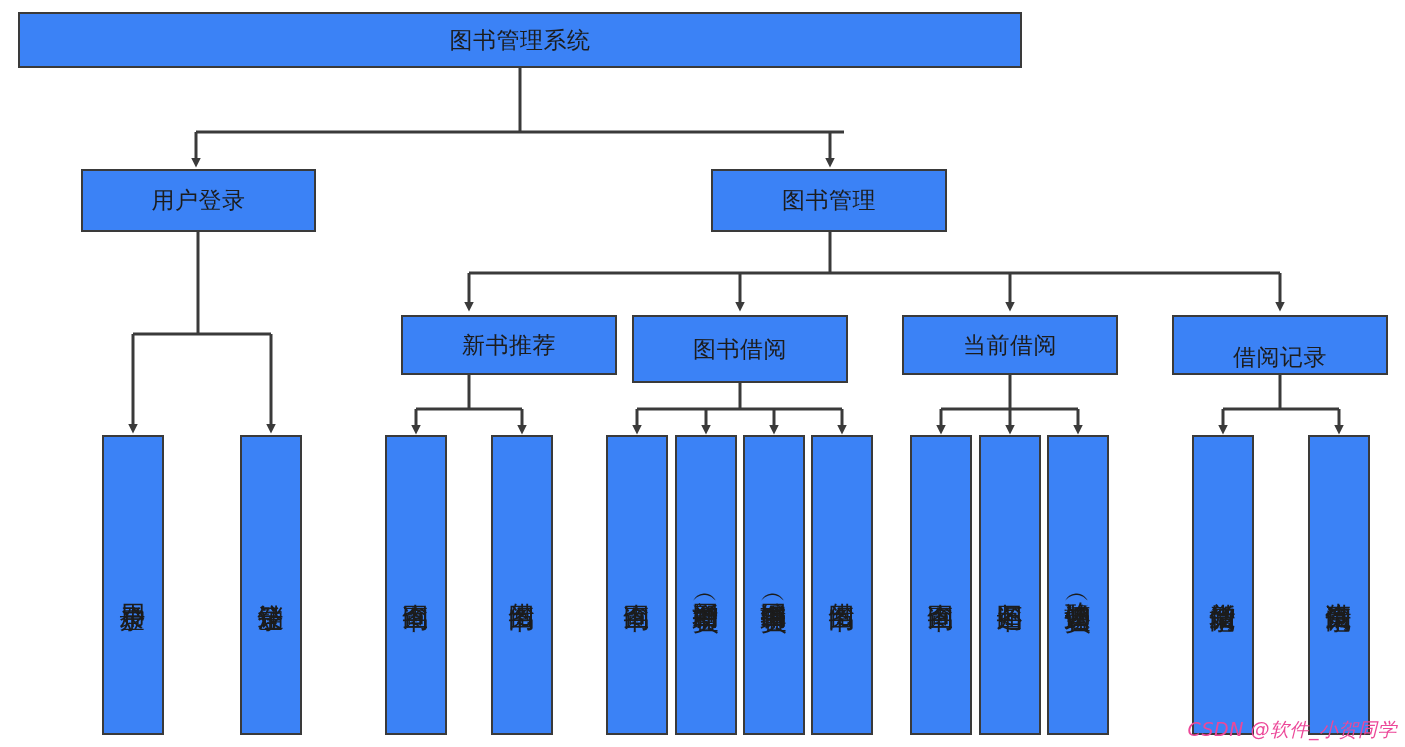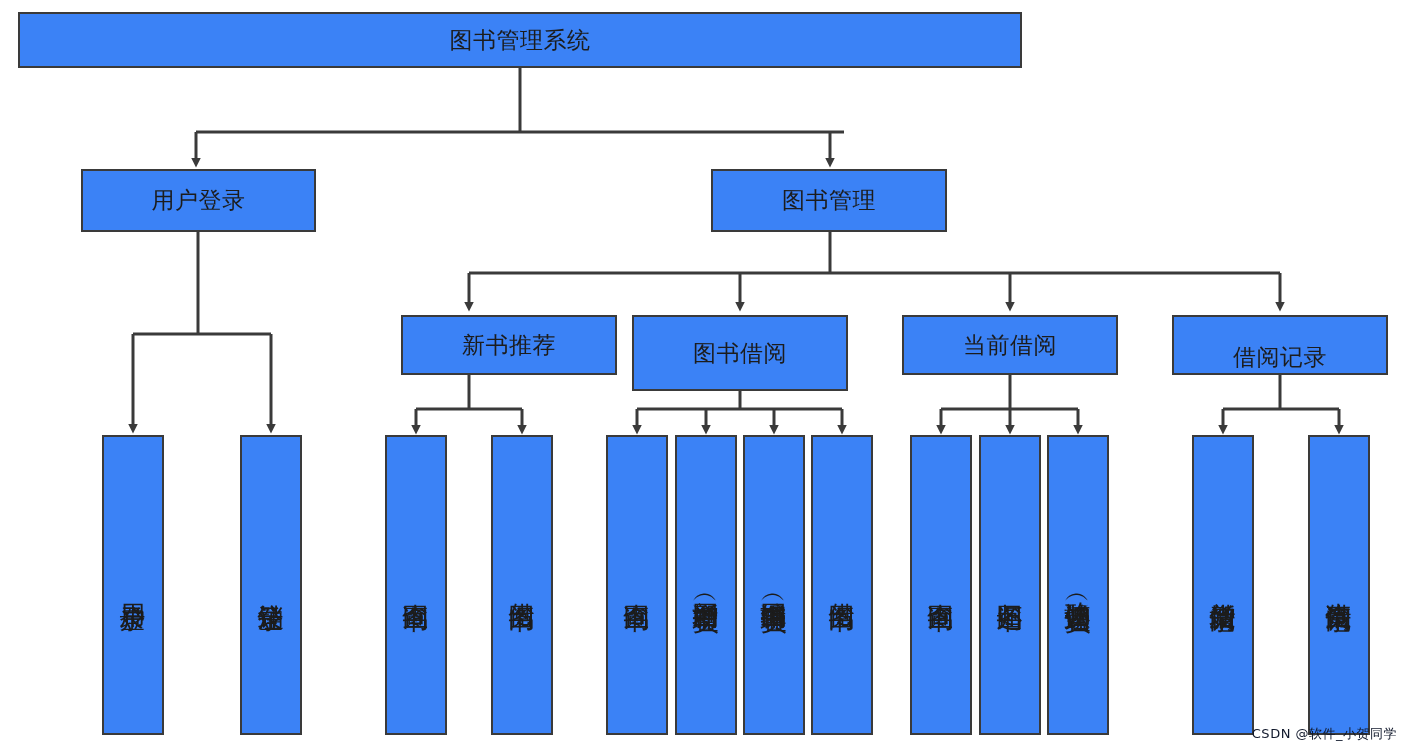--- a/index.html
+++ b/index.html
@@ -51,24 +51,25 @@
     left: 0;
     top: 0;
     width: 1405px;
     height: 747px;
     pointer-events: none;
   }
   .watermark {
     position: absolute;
     right: 8px;
     bottom: 4px;
-    font-size: 13px;
-    color: #0f172a;
+    font-size: 19px;
+    color: #ec4899;
     letter-spacing: 0.5px;
     white-space: nowrap;
+    font-style: italic;
   }
 </style>
 </head>
 <body>
 
 <div id="canvas">
 
   <svg id="edges" viewBox="0 0 1405 747" xmlns="http://www.w3.org/2000/svg">
     <defs>
       <marker id="arrow" markerWidth="11" markerHeight="11" refX="1.5" refY="5" orient="auto" markerUnits="userSpaceOnUse">
@@ -126,21 +127,21 @@
   <div class="node h" style="left:81px; top:169px; width:235px; height:63px;">
     <span>用户登录</span>
   </div>
   <div class="node h" style="left:711px; top:169px; width:236px; height:63px;justify-content:center;">
     <span>图书管理</span>
   </div>
 
   <div class="node h" style="left:361px; top:315px; width:216px; height:60px;margin-left:40px;">
     <span>新书推荐</span>
   </div>
-  <div class="node h" style="left:632px; top:315px; width:216px; height:76px;">
+  <div class="node h" style="left:632px; top:315px; width:216px; height:68px;">
     <span>图书借阅</span>
   </div>
   <div class="node h" style="left:902px; top:315px; width:216px; height:60px;">
     <span>当前借阅</span>
   </div>
   <div class="node h" style="left:1172px; top:315px; width:216px; height:60px;align-items:flex-end;">
     <span>借阅记录</span>
   </div>
 
   <div class="node v" style="left:102px; top:435px; width:62px; height:300px;">

